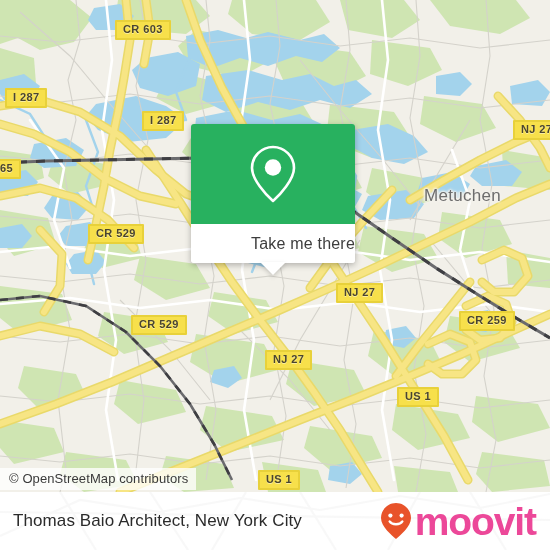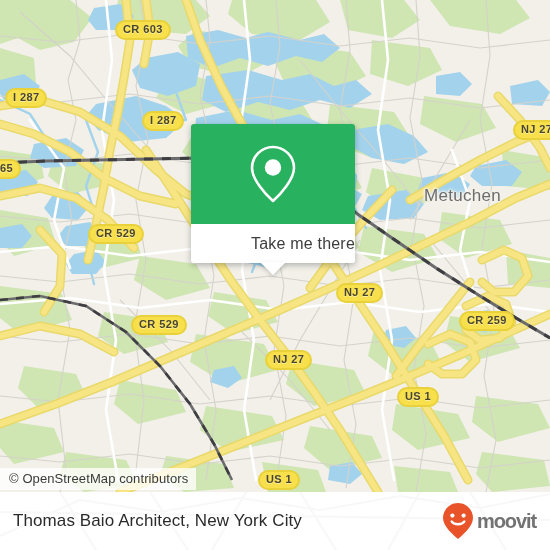--- a/index.html
+++ b/index.html
@@ -16,21 +16,21 @@
     position:absolute; left:0; top:0; width:550px; height:492px;
     background:#f2f0e9; overflow:hidden;
   }
   #mapsvg{ position:absolute; left:0; top:0; }
 
   
   .shield{
     position:absolute;
     background:#f7e04b;
     border:2px solid #e8d13a;
-    border-radius:10px;
+    border-radius:1px;
     color:#4a4530;
     font-size:11px;
     font-weight:bold;
     letter-spacing:.4px;
     padding:1px 6px 2px 6px;
     white-space:nowrap;
     line-height:13px;
     text-shadow:0 1px 0 rgba(255,255,255,.45);
   }
 
@@ -111,22 +111,22 @@
     font-size:17px;
     letter-spacing:.1px;
     white-space:nowrap;
   }
   #brand{
     position:absolute; right:14px; top:50%;
     transform:translateY(-50%);
     display:flex; align-items:center; gap:3px;
   }
   #brand-word{
-    color:#737373;
-    font-size:20px;
+    color:#ec4899;
+    font-size:39px;
     font-weight:bold;
     letter-spacing:-1.1px;
     line-height:31px;
   }
 </style>
 </head>
 <body>
 
 <div id="root">
 

